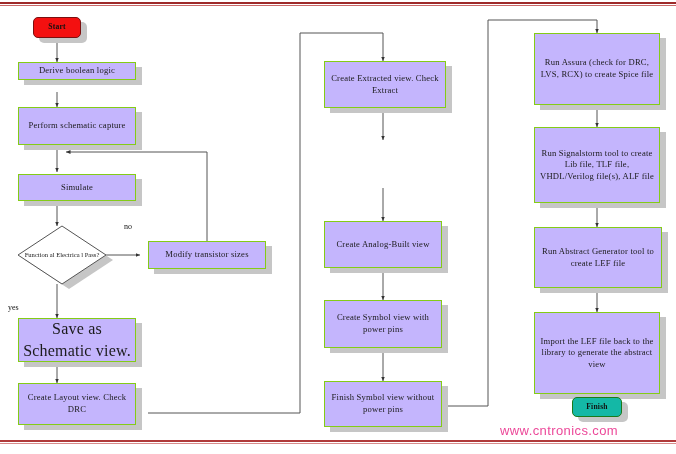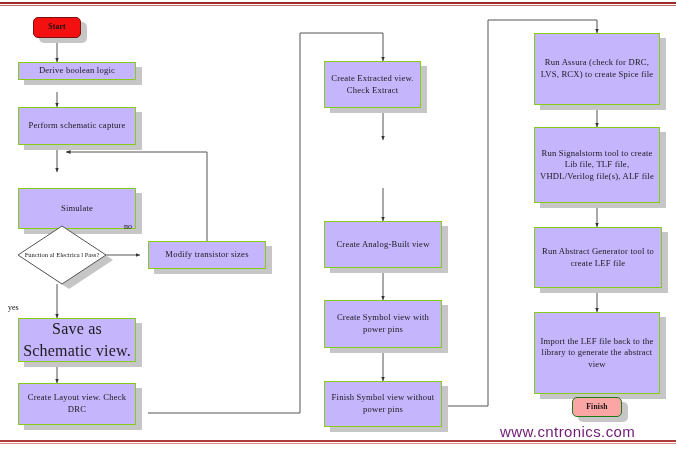--- a/index.html
+++ b/index.html
@@ -39,21 +39,21 @@
     letter-spacing:.2px;
   }
   .node.term .face{
     border-radius:5px;
     border:1px solid #7a1010;
     color:#111;
     font-size:7.6px;
     font-weight:bold;
   }
   .node.term.start .face{background:#f41010;}
-  .node.term.finish .face{background:#fca5a5;border-color:#1a7a1a;}
+  .node.term.finish .face{background:#14b8a6;border-color:#1a7a1a;}
   .node.term .shadow{border-radius:5px;}
 
   
   .diamond{position:absolute;}
   .diamond .dshadow{
     position:absolute;left:7px;top:5px;width:100%;height:100%;
     background:#c6c6c6;
     clip-path:polygon(50% 0,100% 50%,50% 100%,0 50%);
   }
   .diamond .dface{
@@ -67,22 +67,22 @@
     display:flex;align-items:center;justify-content:center;
     text-align:center;font-size:6.6px;line-height:1.25;color:#1a1a1a;
   }
 
   .edgelayer{position:absolute;left:0;top:0;width:676px;height:454px;}
   .elabel{position:absolute;font-size:8px;color:#111;}
 
   .watermark{
     position:absolute;
     font-family:"Liberation Sans", sans-serif;
-    font-size:15px;
-    color:#701a75;
+    font-size:13px;
+    color:#ec4899;
     letter-spacing:.4px;
     white-space:nowrap;
   }
 </style>
 </head>
 <body>
 
 <div id="stage">
 
   <div class="rule rule-top-a"></div>
@@ -141,21 +141,21 @@
   <div class="node" style="left:18px;top:62px;width:118px;height:18px;">
     <div class="shadow"></div>
     <div class="face">Derive  boolean  logic</div>
   </div>
 
   <div class="node" style="left:18px;top:107px;width:118px;height:38px;">
     <div class="shadow"></div>
     <div class="face">Perform schematic capture</div>
   </div>
 
-  <div class="node" style="left:18px;top:188px;width:118px;height:41px;">
+  <div class="node" style="left:18px;top:174px;width:118px;height:27px;">
     <div class="shadow"></div>
     <div class="face">Simulate</div>
   </div>
 
   <div class="diamond" style="left:18px;top:226px;width:88px;height:58px;">
     <div class="dshadow"></div>
     <div class="dface"></div>
     <svg width="88" height="58">
       <polygon points="44,0 88,29 44,58 0,29" fill="none" stroke="#555" stroke-width="1"></polygon>
     </svg>
@@ -172,21 +172,21 @@
   <div class="node" style="left:18px;top:318px;width:118px;height:44px;">
     <div class="shadow"></div>
     <div class="face" style="font-size:16px;">Save as Schematic view.</div>
   </div>
 
   <div class="node" style="left:18px;top:383px;width:118px;height:42px;">
     <div class="shadow"></div>
     <div class="face">Create Layout view. Check DRC</div>
   </div>
 
-  <div class="node" style="left:324px;top:61px;width:97px;height:47px;">
+  <div class="node" style="left:324px;top:61px;width:122px;height:47px;">
     <div class="shadow"></div>
     <div class="face">Create  Extracted  view. Check  Extract</div>
   </div>
 
 
   <div class="node" style="left:324px;top:221px;width:118px;height:47px;">
     <div class="shadow"></div>
     <div class="face">Create  Analog-Built view</div>
   </div>
 

